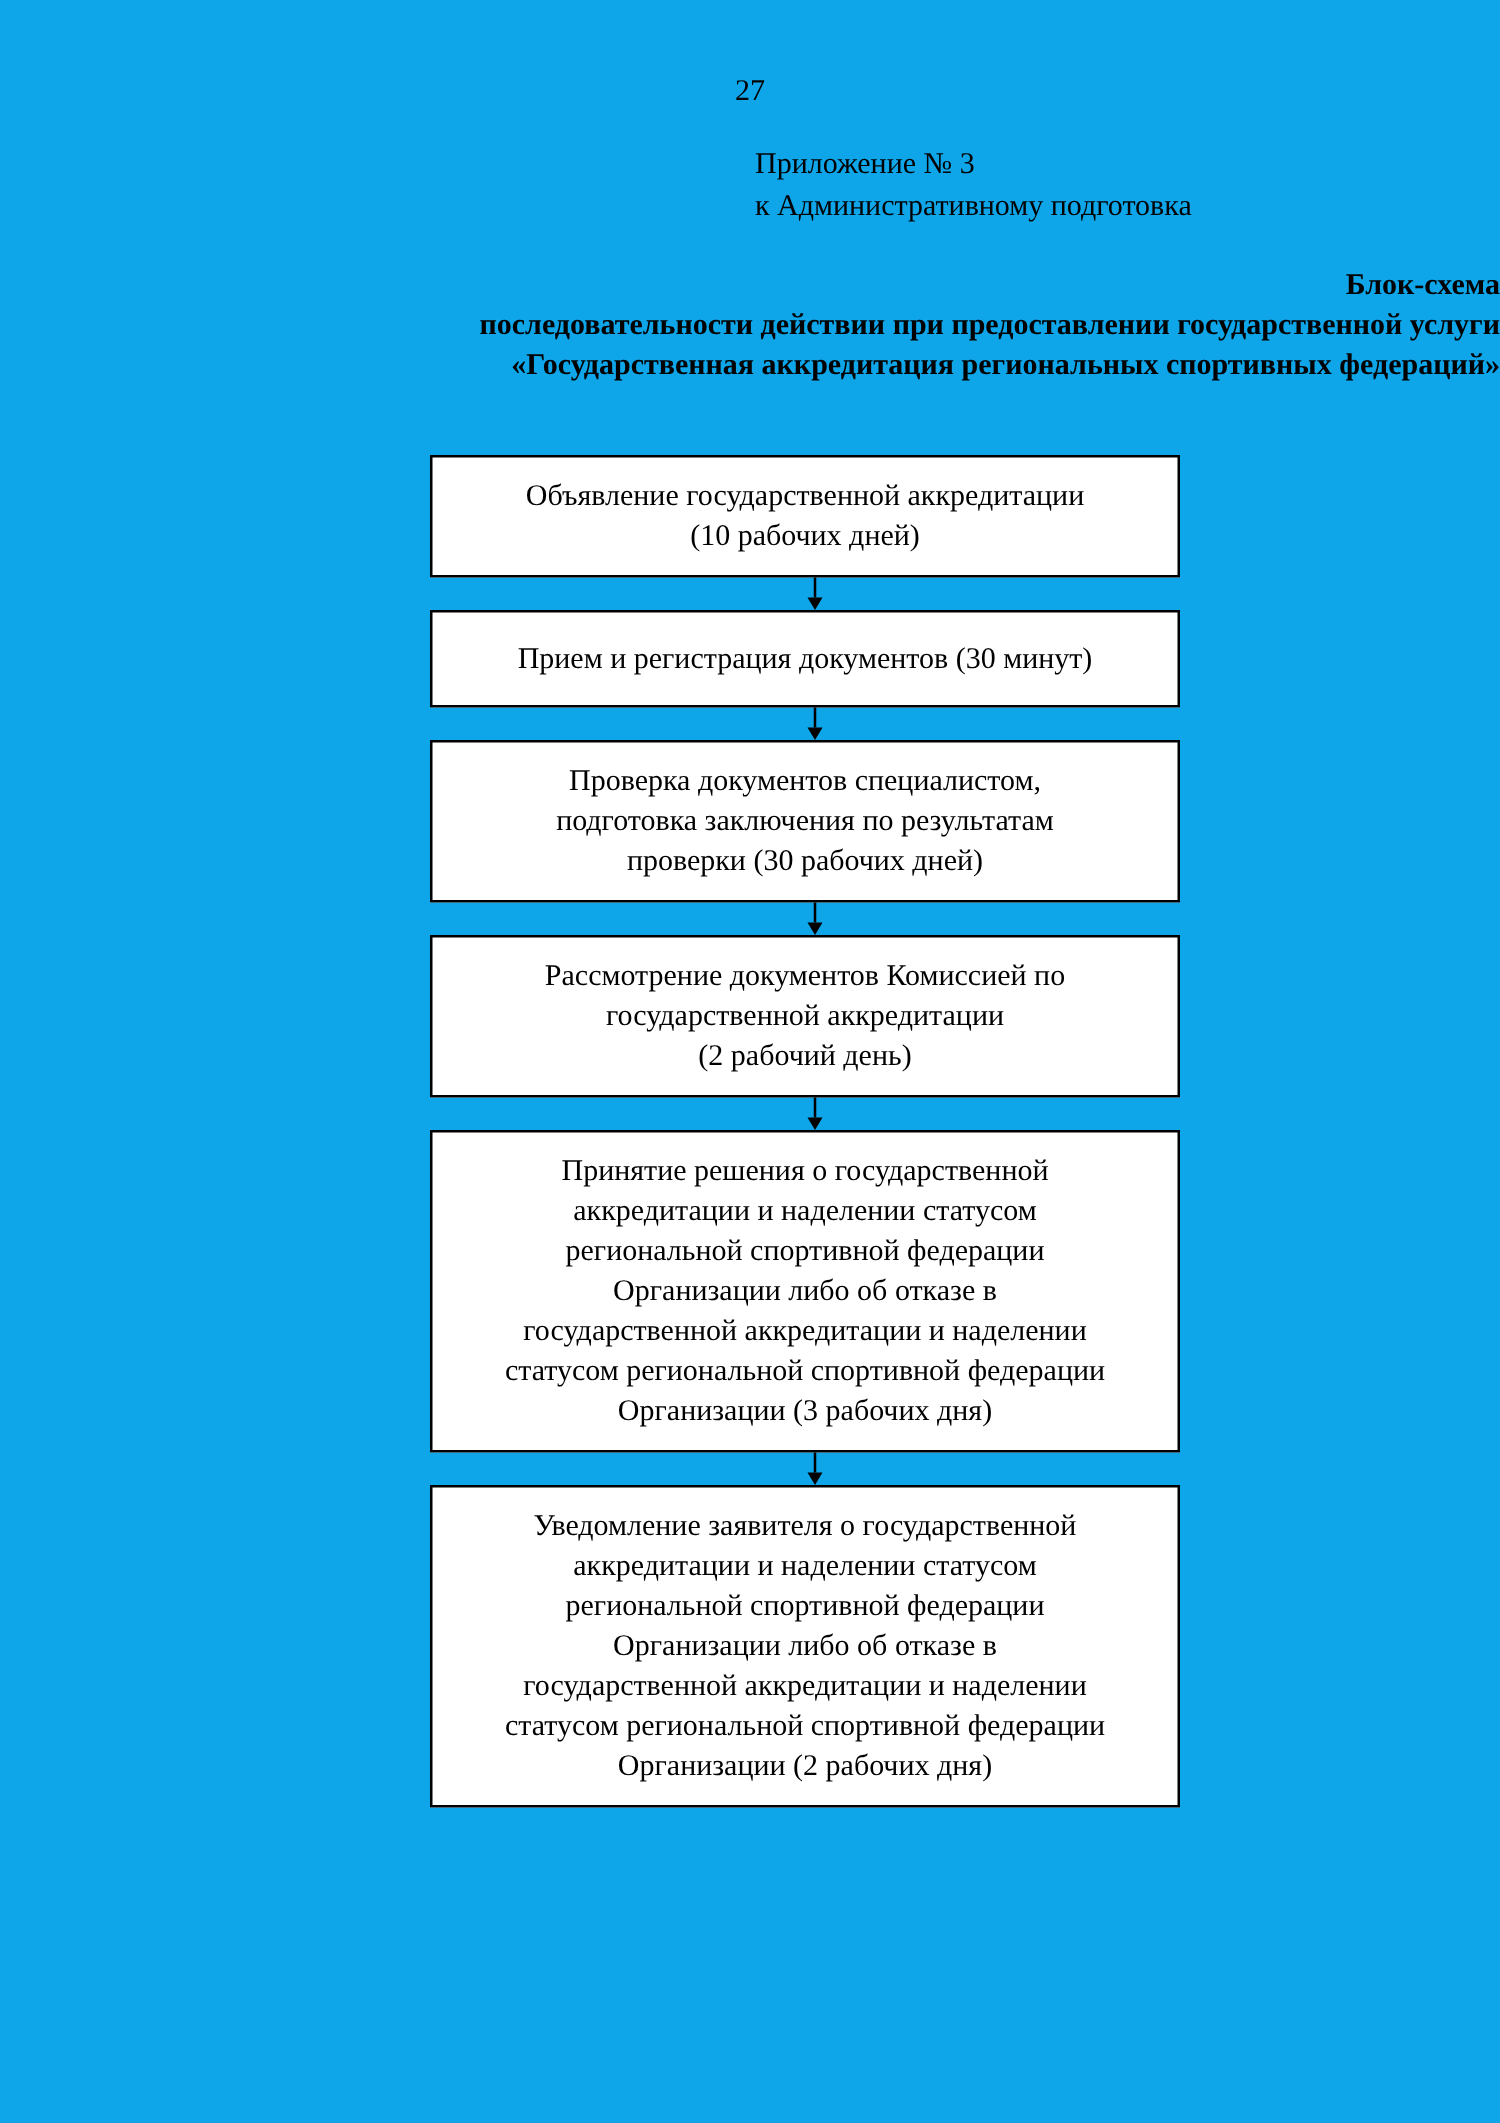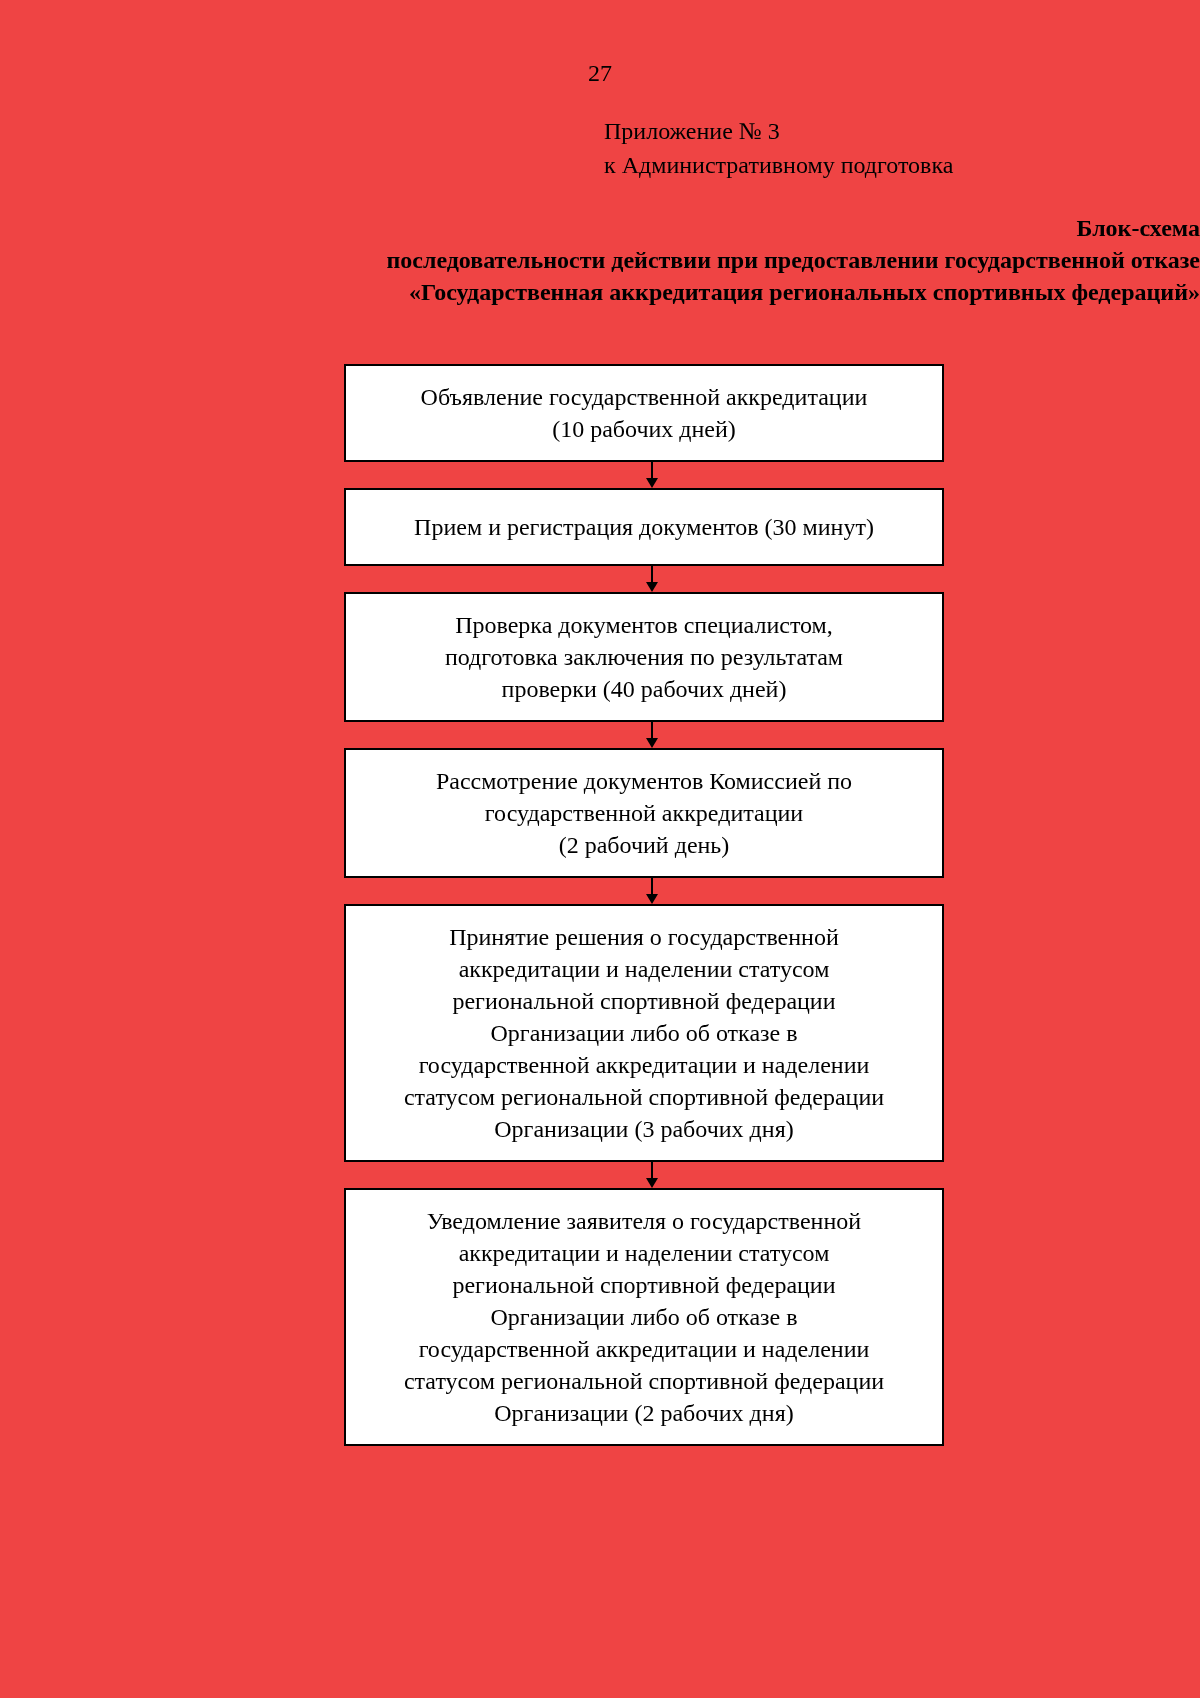--- a/index.html
+++ b/index.html
@@ -1,20 +1,20 @@
 <!DOCTYPE html>
 <html lang="ru"><head>
 <meta charset="utf-8">
 <style>
   html, body { margin: 0; padding: 0; background: #ffffff; }
   .page {
     position: relative;
     width: 1200px;
     height: 1698px;
-    background: #ef4444;
+    background: #0ea5e9;
     color: #000000;
     font-family: "Liberation Serif", "DejaVu Serif", serif;
     overflow: hidden;
     box-sizing: border-box;
   }
   .page-number {
     padding-top: 58px;
     text-align: center;
     font-size: 24px;
     line-height: 30px;
@@ -77,21 +77,21 @@
 
   <div class="page-number">27</div>
 
   <div class="appendix">
     <div>Приложение № 3</div>
     <div>к Административному подготовка</div>
   </div>
 
   <div class="doc-title">
     <div>Блок-схема</div>
-    <div>последовательности действии при предоставлении государственной отказе</div>
+    <div>последовательности действии при предоставлении государственной услуги</div>
     <div>«Государственная аккредитация региональных спортивных федераций»</div>
   </div>
 
   <div class="flowchart">
 
     <div class="flow-box">Объявление государственной аккредитации
 (10 рабочих дней)</div>
 
     <div class="arrow">
       <div class="stem"></div>
@@ -100,21 +100,21 @@
 
     <div class="flow-box single-line">Прием и регистрация документов (30 минут)</div>
 
     <div class="arrow">
       <div class="stem"></div>
       <div class="head"></div>
     </div>
 
     <div class="flow-box">Проверка документов специалистом,
 подготовка заключения по результатам
-проверки (40 рабочих дней)</div>
+проверки (30 рабочих дней)</div>
 
     <div class="arrow">
       <div class="stem"></div>
       <div class="head"></div>
     </div>
 
     <div class="flow-box">Рассмотрение документов Комиссией по
 государственной аккредитации
 (2 рабочий день)</div>
 

